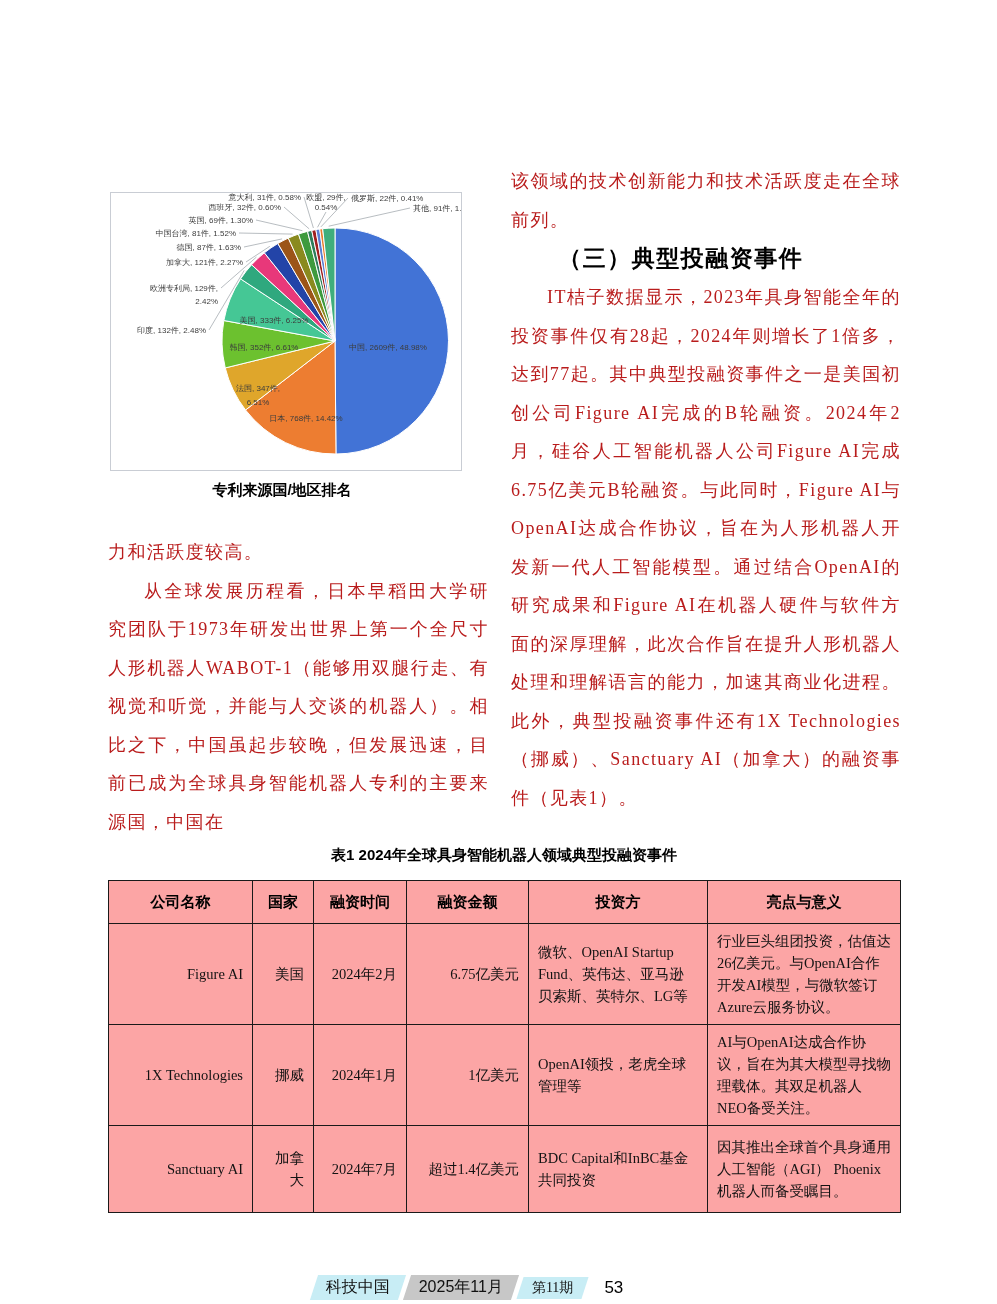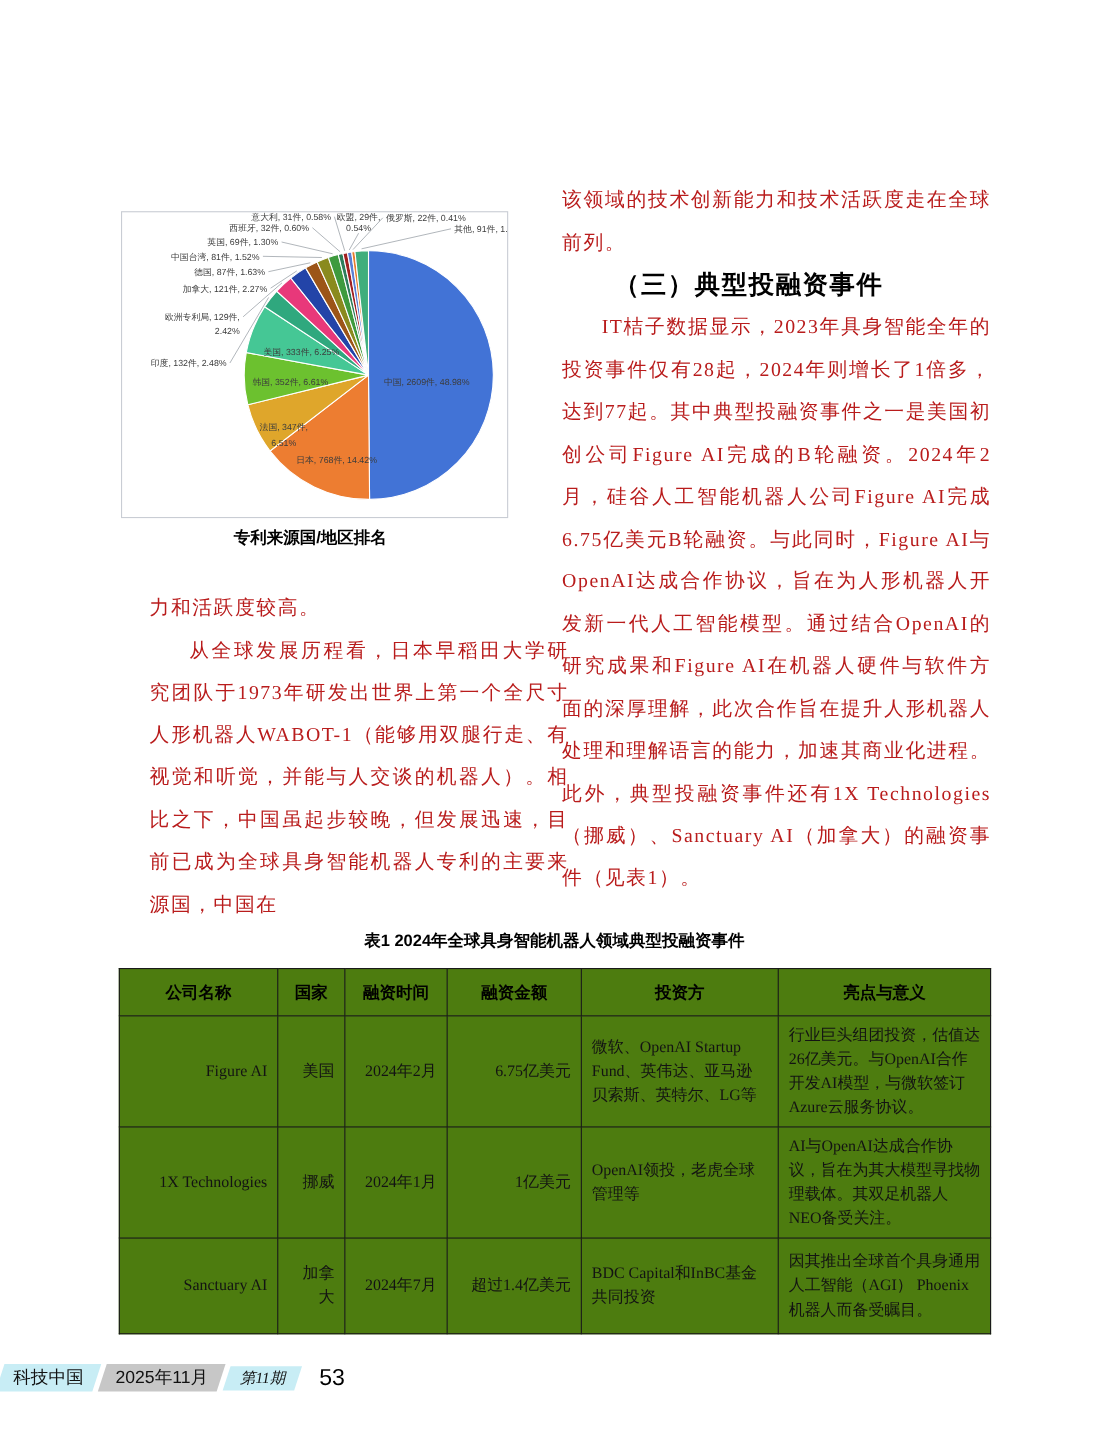--- a/index.html
+++ b/index.html
@@ -11,51 +11,51 @@
                 border:1px solid #c9cdd4;background:#fff;margin:0;box-sizing:content-box;}
   .chart-figure svg{display:block;width:350px;height:277px;overflow:hidden;}
   .fig-caption{position:absolute;left:102px;top:479px;width:360px;text-align:center;
                font-family:"Liberation Sans","DejaVu Sans",sans-serif;font-weight:bold;
                font-size:15px;line-height:22px;color:#000;}
 
   
   .col p{margin:0;font-size:18px;line-height:38.5px;letter-spacing:1.4px;
          text-align:justify;color:#b91c1c;}
   .col p.indent{text-indent:2em;}
-  .left-col{position:absolute;left:108px;top:533px;width:381px;margin-left:28px;}
+  .left-col{position:absolute;left:108px;top:533px;width:381px;}
   .right-col{position:absolute;left:511px;top:162px;width:390px;}
   .sub-heading{margin:0;font-size:23px;line-height:39px;font-weight:bold;text-indent:2.05em;
                letter-spacing:1.5px;font-family:"Liberation Sans","DejaVu Sans",sans-serif;color:#000;}
 
   
   .table-title{position:absolute;left:108px;top:846px;width:792px;text-align:center;
                font-family:"Liberation Sans","DejaVu Sans",sans-serif;font-weight:bold;
                font-size:15px;color:#000;}
   table.fund{position:absolute;left:108px;top:880px;width:792px;border-collapse:collapse;
-             table-layout:fixed;background:#4d7c0f;}
+             table-layout:fixed;background:#fca5a5;}
   .fund th,.fund td{border:1px solid #1a1a1a;vertical-align:middle;}
   .fund th{font-family:"Liberation Sans","DejaVu Sans",sans-serif;font-weight:bold;
            font-size:15px;height:40px;text-align:center;color:#000;}
   .fund td{font-size:14.5px;line-height:22px;padding:6px 9px;color:#131313;}
   .fund td.c{text-align:right;}
   .fund tr.r1 td{height:88px;}
   .fund tr.r2 td{height:88px;}
   .fund tr.r3 td{height:74px;}
 
   
-  .footer{position:absolute;top:1239px;left:0;width:937px;height:27px;
-          display:flex;justify-content:flex-start;align-items:center;gap:5px;}
+  .footer{position:absolute;top:1274px;left:0;width:937px;height:27px;
+          display:flex;justify-content:center;align-items:center;gap:5px;}
   .chip{position:relative;display:inline-block;padding:2px 12px;font-size:16px;
         font-family:"Liberation Sans","DejaVu Sans",sans-serif;color:#111;}
   .chip::before{content:"";position:absolute;inset:0;transform:skewX(-18deg);z-index:0;}
   .chip-cyan::before{background:var(--accent,#C8EDF5);}
   .chip-gray::before{background:var(--chipgray,#C7C7C7);}
   .chip .chip-text{position:relative;z-index:1;}
-  .chip.issue{font-style:italic;font-size:14px;font-family:"Liberation Serif",serif;}
-  .page-num{margin-left:14px;font-size:21px;font-family:"Liberation Sans",sans-serif;color:#000;}
+  .chip.issue{font-size:14px;font-family:"Liberation Serif",serif;}
+  .page-num{margin-left:14px;font-size:17px;font-family:"Liberation Sans",sans-serif;color:#000;}
 </style>
 </head>
 <body>
 
 <div class="page">
 
   <figure class="chart-figure">
     <svg id="pie-svg" viewBox="0 0 350 277">
         <path d="M224,148 L224.00,35.00 A113,113 0 0 1 224.98,261.00 Z" fill="#4273D6" stroke="#ffffff" stroke-width="1"></path>
         <path d="M224,148 L224.98,261.00 A113,113 0 0 1 134.53,217.02 Z" fill="#ED7D31" stroke="#ffffff" stroke-width="1"></path>

